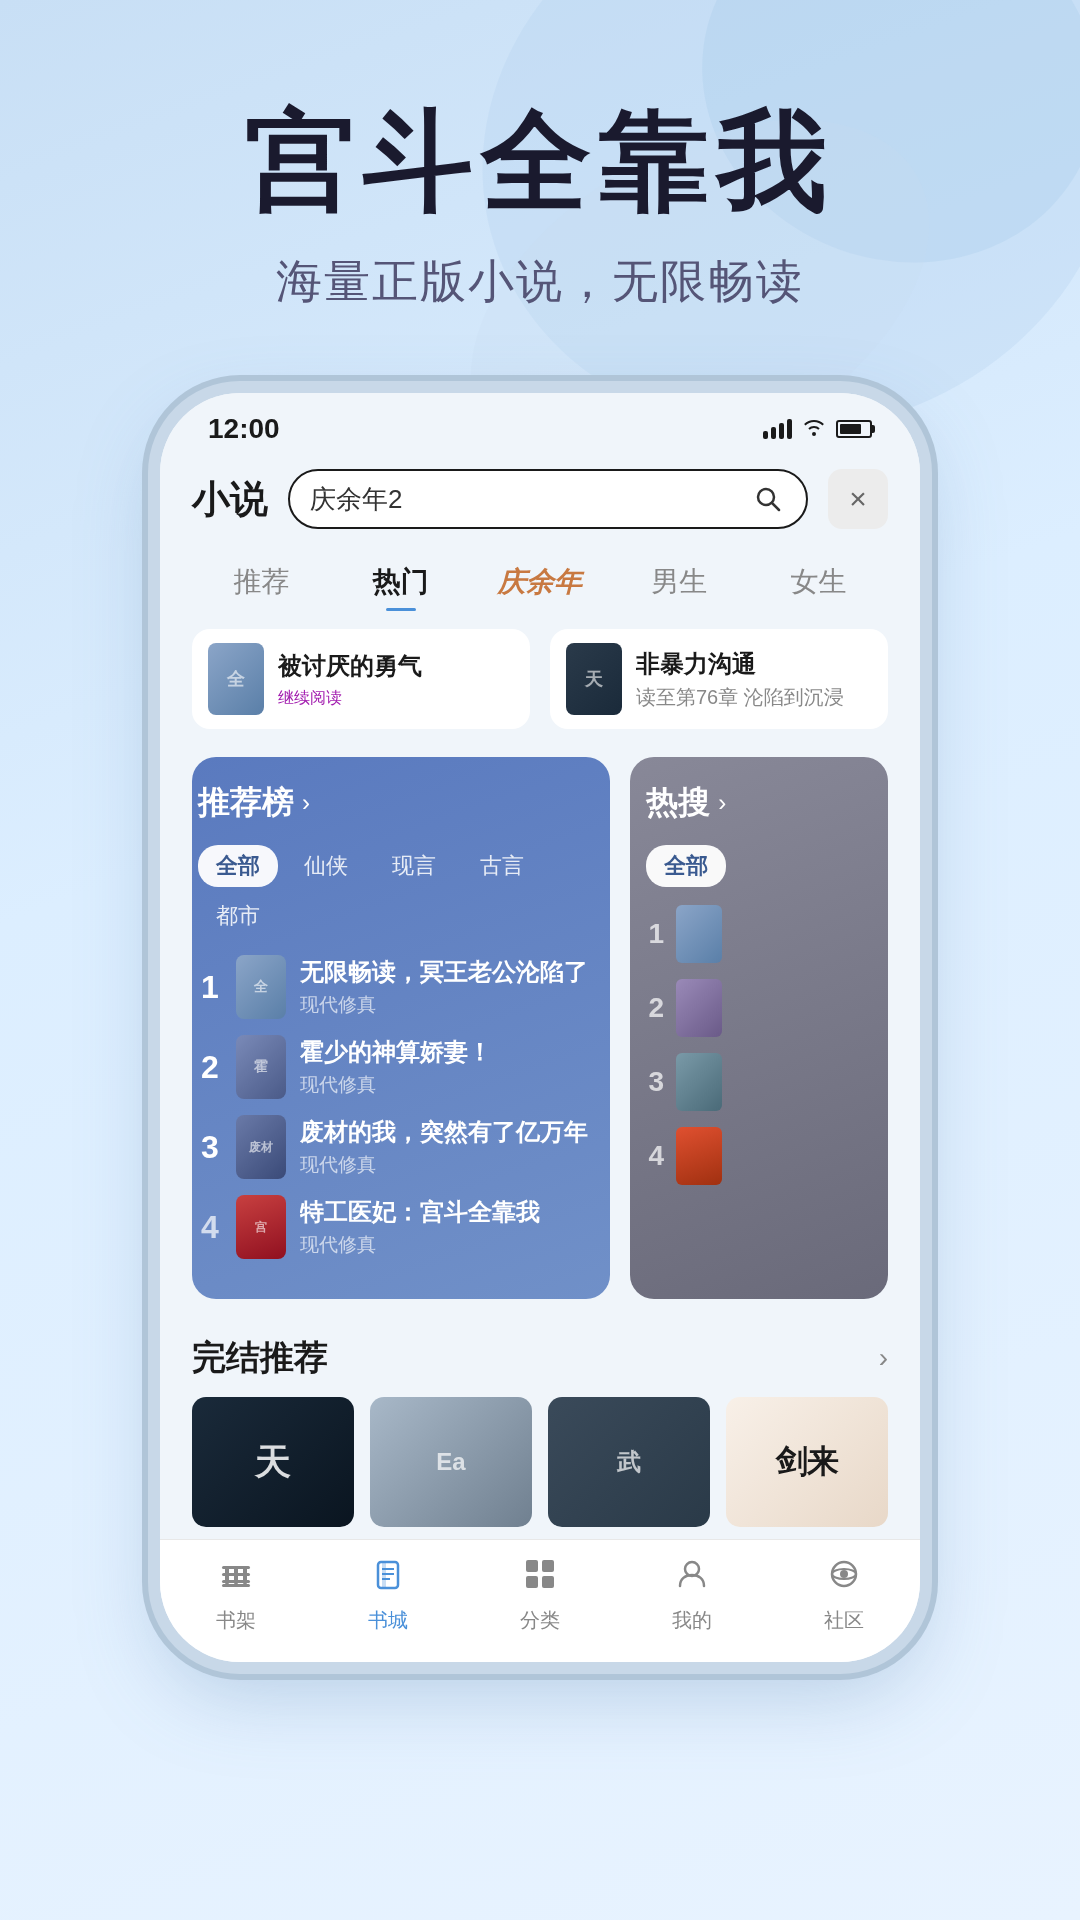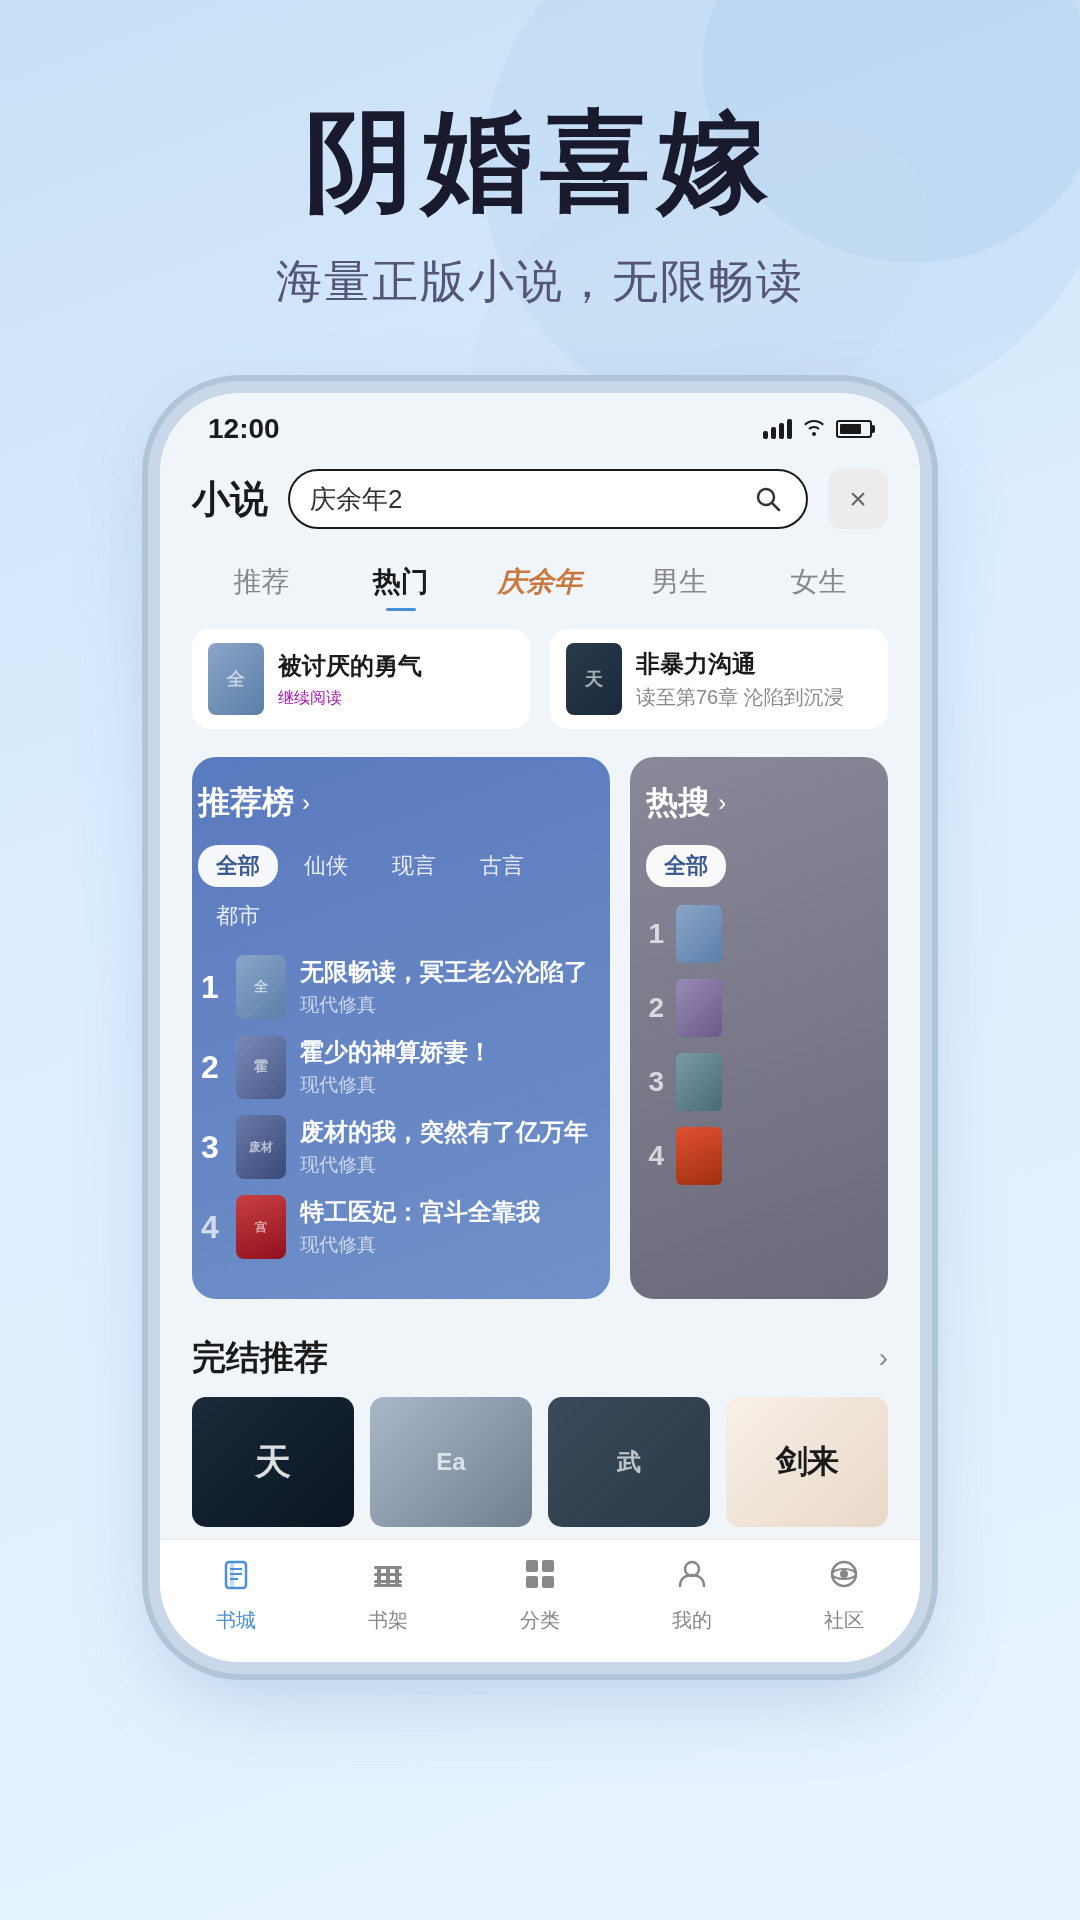--- a/index.html
+++ b/index.html
@@ -503,21 +503,21 @@
         <stop offset="100%" style="stop-color:#d0e8f8;stop-opacity:0.3"></stop>
       </linearGradient>
     </defs>
     <ellipse cx="800" cy="150" rx="320" ry="280" fill="rgba(180,210,240,0.3)" transform="rotate(-15 800 150)"></ellipse>
     <ellipse cx="900" cy="80" rx="200" ry="180" fill="rgba(160,200,230,0.25)" transform="rotate(20 900 80)"></ellipse>
     <ellipse cx="700" cy="300" rx="250" ry="150" fill="rgba(200,220,240,0.2)" transform="rotate(-30 700 300)"></ellipse>
   </svg>
 </div>
 
 <div class="hero-section">
-  <div class="hero-title">阴婚喜嫁</div>
+  <div class="hero-title">宫斗全靠我</div>
   <div class="hero-subtitle">海量正版小说，无限畅读</div>
 </div>
 
 <div class="phone-wrapper">
   <div class="phone-frame">
 
     <div class="status-bar">
       <span class="status-time">12:00</span>
       <div class="status-icons">
         <div class="signal-bars">
@@ -690,47 +690,47 @@
         <div class="grid-book grid-book-3">
           <div class="book-thumb-decoration" style="font-size:24px;color:rgba(255,255,255,0.7)">武</div>
         </div>
         <div class="grid-book grid-book-4">
           <span class="grid-book-text">剑来</span>
         </div>
       </div>
     </div>
 
     <div class="bottom-nav">
-      <div class="nav-item">
-        <div class="nav-icon active">
-          <svg width="36" height="36" viewBox="0 0 36 36">
-            <rect x="8" y="6" width="20" height="26" rx="3" fill="none" stroke="#4a90d9" stroke-width="2.5"></rect>
-            <rect x="12" y="6" width="4" height="26" fill="#4a90d9" opacity="0.3"></rect>
-            <line x1="12" y1="13" x2="24" y2="13" stroke="#4a90d9" stroke-width="2"></line>
-            <line x1="12" y1="18" x2="24" y2="18" stroke="#4a90d9" stroke-width="2"></line>
-            <line x1="12" y1="23" x2="20" y2="23" stroke="#4a90d9" stroke-width="2"></line>
-          </svg>
-        </div>
-        <span class="nav-label active">书城</span>
-      </div>
       <div class="nav-item">
         <div class="nav-icon">
           <svg width="36" height="36" viewBox="0 0 36 36">
             <rect x="4" y="10" width="28" height="3" rx="1.5" fill="#888"></rect>
             <rect x="4" y="17" width="28" height="3" rx="1.5" fill="#888"></rect>
             <rect x="4" y="24" width="28" height="3" rx="1.5" fill="#888"></rect>
             <rect x="4" y="28" width="28" height="3" rx="1.5" fill="#888"></rect>
             <rect x="7" y="10" width="4" height="18" rx="1" fill="#888"></rect>
             <rect x="16" y="10" width="4" height="18" rx="1" fill="#888"></rect>
             <rect x="25" y="10" width="4" height="18" rx="1" fill="#888"></rect>
           </svg>
         </div>
         <span class="nav-label">书架</span>
       </div>
       <div class="nav-item">
+        <div class="nav-icon active">
+          <svg width="36" height="36" viewBox="0 0 36 36">
+            <rect x="8" y="6" width="20" height="26" rx="3" fill="none" stroke="#4a90d9" stroke-width="2.5"></rect>
+            <rect x="12" y="6" width="4" height="26" fill="#4a90d9" opacity="0.3"></rect>
+            <line x1="12" y1="13" x2="24" y2="13" stroke="#4a90d9" stroke-width="2"></line>
+            <line x1="12" y1="18" x2="24" y2="18" stroke="#4a90d9" stroke-width="2"></line>
+            <line x1="12" y1="23" x2="20" y2="23" stroke="#4a90d9" stroke-width="2"></line>
+          </svg>
+        </div>
+        <span class="nav-label active">书城</span>
+      </div>
+      <div class="nav-item">
         <div class="nav-icon">
           <svg width="36" height="36" viewBox="0 0 36 36">
             <rect x="4" y="4" width="12" height="12" rx="2" fill="#888"></rect>
             <rect x="20" y="4" width="12" height="12" rx="2" fill="#888"></rect>
             <rect x="4" y="20" width="12" height="12" rx="2" fill="#888"></rect>
             <rect x="20" y="20" width="12" height="12" rx="2" fill="#888"></rect>
           </svg>
         </div>
         <span class="nav-label">分类</span>
       </div>

